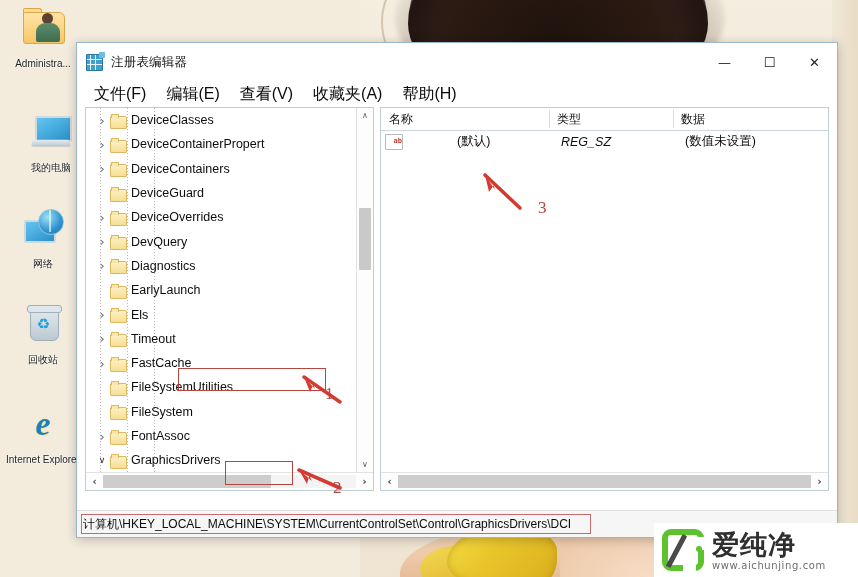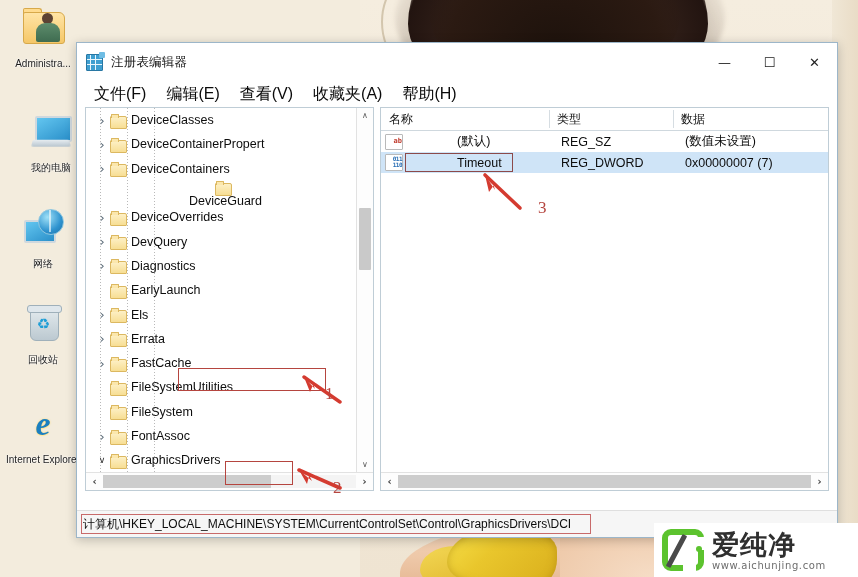--- a/index.html
+++ b/index.html
@@ -138,21 +138,21 @@
   .c-data{flex:1 1 auto;}
   .lv-row{height:21px;display:flex;align-items:center;font-size:12.5px;color:#0d0d0d;}
   .lv-row.sel{background:#cfe4f7;}
   .val-icon{width:16px;height:14px;margin:0 4px 0 4px;flex:0 0 auto;position:relative;
     border:1px solid #b9b9b9;background:#fff;border-radius:1px;
     font-size:7px;line-height:12px;text-align:right;font-family:"DejaVu Sans Mono",monospace;}
   .val-icon.ab{color:#c0392b;font-weight:bold;}
   .val-icon.bin{color:#2a6fb5;font-weight:bold;letter-spacing:-.5px;font-size:6px;line-height:5.5px;padding-top:1px;}
   .lv-cellname{width:146px;flex:0 0 auto;position:relative;}
   .lv-cellname .txt{padding-left:2px;margin-left:48px;}
-  .lv-celltype{width:124px;flex:0 0 auto;padding-left:8px;box-sizing:border-box;}
+  .lv-celltype{width:124px;flex:0 0 auto;padding-left:8px;box-sizing:border-box;font-style:italic;}
   .lv-celldata{flex:1 1 auto;padding-left:8px;box-sizing:border-box;}
   .rename-box{position:absolute;left:-2px;top:-3px;width:108px;height:19px;
     border:1px solid #8c4a4a;box-sizing:border-box;background:transparent;}
 
   
   .vsb{position:absolute;right:0;top:0;width:16px;bottom:17px;background:#fdfdfd;
     border-left:1px solid #e2e2e2;}
   .vsb .ar{height:16px;text-align:center;font-size:8px;line-height:16px;color:#5a5a5a;
     font-family:"DejaVu Sans",sans-serif;}
   .vsb .thumb{position:absolute;left:2px;right:2px;background:#c9c9c9;border-radius:1px;}
@@ -300,21 +300,21 @@
               </span>
               <span>DeviceContainerPropert</span>
             </div>
             <div class="tree-row" style="padding-left: 8px;">
               <span class="chev" style="font-size: 13px;">›</span>
               <span class="fold">
                 <i></i>
               </span>
               <span>DeviceContainers</span>
             </div>
-            <div class="tree-row" style="padding-left: 8px; flex-direction: column;">
+            <div class="tree-row" style="padding-left: 8px;">
               <span class="chev"></span>
               <span class="fold">
                 <i></i>
               </span>
               <span>DeviceGuard</span>
             </div>
             <div class="tree-row" style="padding-left: 8px;">
               <span class="chev" style="font-size: 13px;">›</span>
               <span class="fold">
                 <i></i>
@@ -347,21 +347,21 @@
               <span class="fold">
                 <i></i>
               </span>
               <span>Els</span>
             </div>
             <div class="tree-row" style="padding-left: 8px;">
               <span class="chev" style="font-size: 13px;">›</span>
               <span class="fold">
                 <i></i>
               </span>
-              <span>Errata</span>
+              <span>Timeout</span>
             </div>
             <div class="tree-row" style="padding-left: 8px;">
               <span class="chev" style="font-size: 13px;">›</span>
               <span class="fold">
                 <i></i>
               </span>
               <span>FastCache</span>
             </div>
             <div class="tree-row" style="padding-left: 8px;">
               <span class="chev"></span>
@@ -414,29 +414,20 @@
         <div class="c-type">类型</div>
         <div class="c-data">数据</div>
       </div>
       <div id="list-rows">
           <div class="lv-row">
             <span class="val-icon ab">ab</span>
             <span class="lv-cellname"><span class="txt">(默认)</span></span>
             <span class="lv-celltype">REG_SZ</span>
             <span class="lv-celldata">(数值未设置)</span>
           </div>
-          <div class="lv-row sel">
-            <span class="val-icon bin">
-              <div>011</div>
-              <div>110</div>
-            </span>
-            <span class="lv-cellname"><span class="txt">Timeout</span><span class="rename-box"></span></span>
-            <span class="lv-celltype">REG_DWORD</span>
-            <span class="lv-celldata">0x00000007 (7)</span>
-          </div>
         </div>
       <div class="hsb">
         <div class="ar">‹</div>
         <div class="track">
           <div class="thumb" style="left:0;right:0;"></div>
         </div>
         <div class="ar">›</div>
       </div>
     </div>
 

